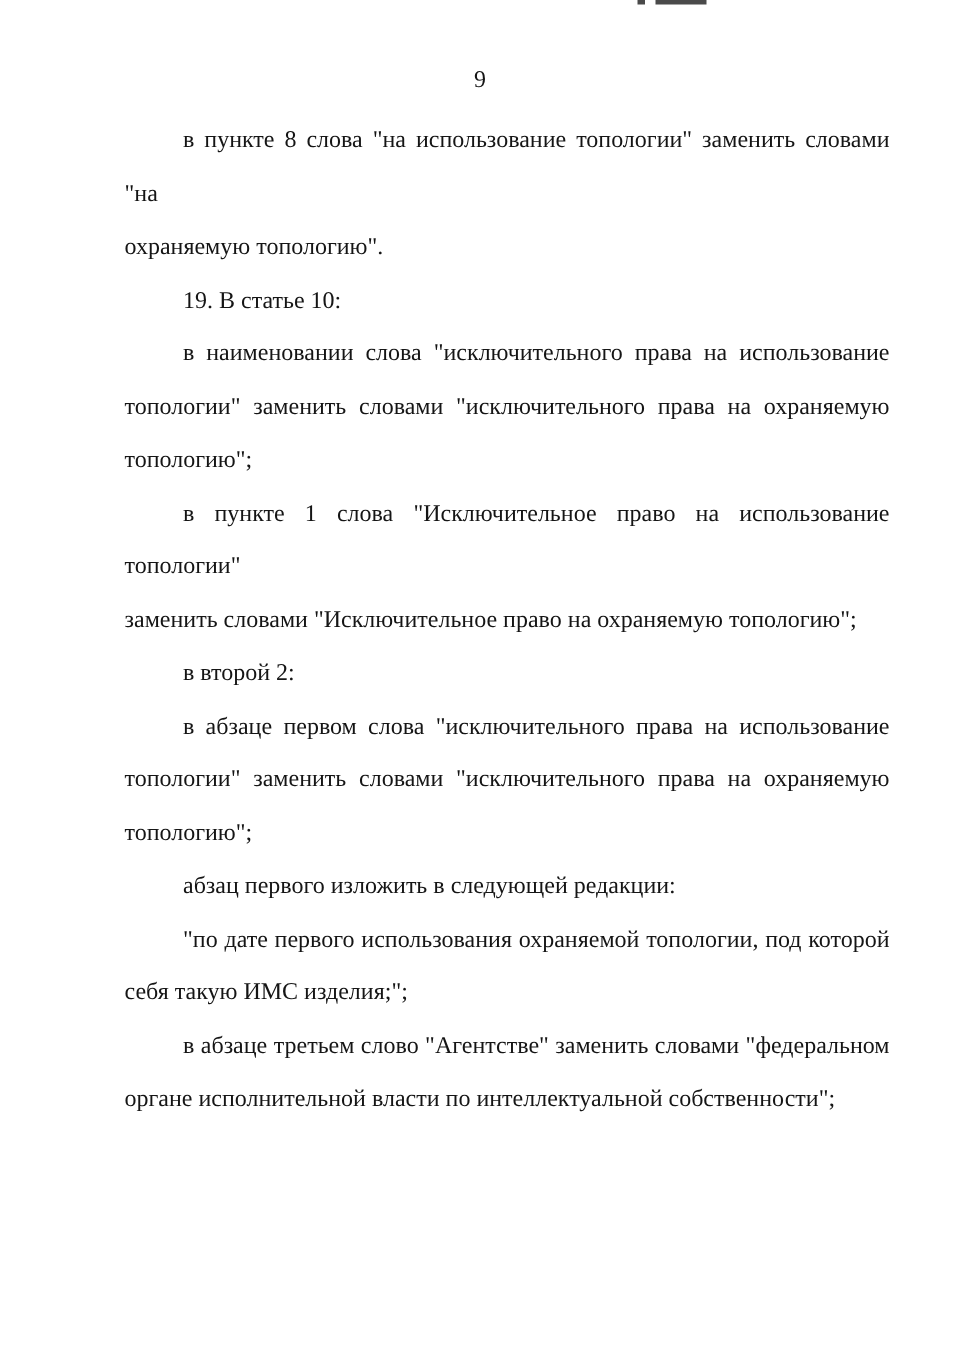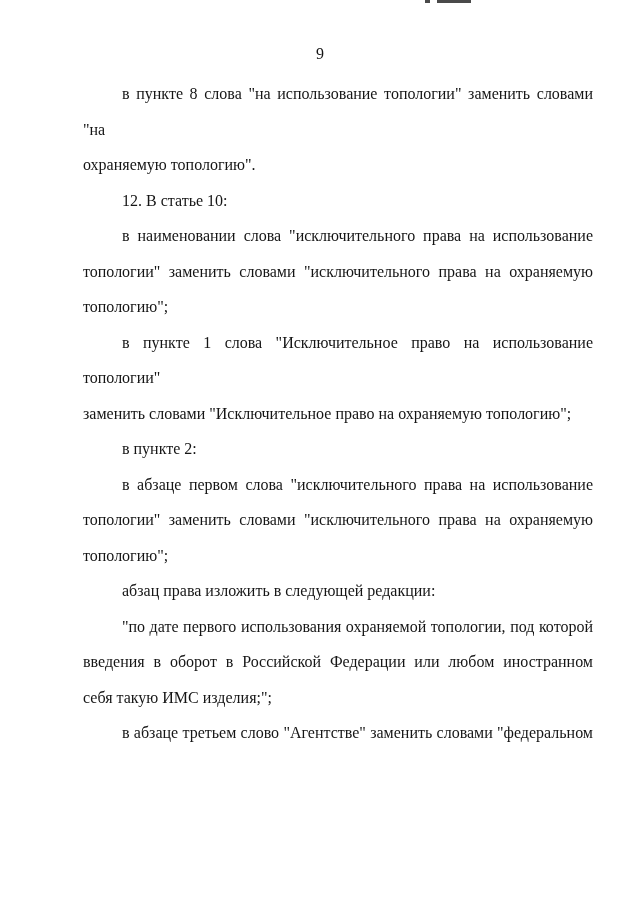--- a/index.html
+++ b/index.html
@@ -48,44 +48,44 @@
 <div class="page">
   <div class="scan-artifact artifact-dot"></div>
   <div class="scan-artifact artifact-line"></div>
   <div class="page-number">9</div>
   <div class="doc-body" id="doc-body">
       <p class="para">
         <span class="line first">в пункте 8 слова "на использование топологии" заменить словами "на</span>
         <span class="line last">охраняемую топологию".</span>
       </p>
       <p class="para">
-        <span class="line first last">12. В статье 10:</span>
+        <span class="line first last">19. В статье 10:</span>
       </p>
       <p class="para">
         <span class="line first">в наименовании слова "исключительного права на использование</span>
         <span class="line">топологии" заменить словами "исключительного права на охраняемую</span>
         <span class="line last">топологию";</span>
       </p>
       <p class="para">
         <span class="line first">в пункте 1 слова "Исключительное право на использование топологии"</span>
         <span class="line last">заменить словами "Исключительное право на охраняемую топологию";</span>
       </p>
       <p class="para">
-        <span class="line first last">в пункте 2:</span>
+        <span class="line first last">в второй 2:</span>
       </p>
       <p class="para">
         <span class="line first">в абзаце первом слова "исключительного права на использование</span>
         <span class="line">топологии" заменить словами "исключительного права на охраняемую</span>
         <span class="line last">топологию";</span>
       </p>
       <p class="para">
-        <span class="line first last">абзац права изложить в следующей редакции:</span>
+        <span class="line first last">абзац первого изложить в следующей редакции:</span>
       </p>
       <p class="para">
         <span class="line first">"по дате первого использования охраняемой топологии, под которой</span>
-        <span class="line">введения в оборот в Российской Федерации или любом иностранном</span>
         <span class="line last">себя такую ИМС изделия;";</span>
       </p>
       <p class="para">
         <span class="line first">в абзаце третьем слово "Агентстве" заменить словами "федеральном</span>
+        <span class="line last">органе исполнительной власти по интеллектуальной собственности";</span>
       </p>
     </div>
 </div>
 
 </body></html>

